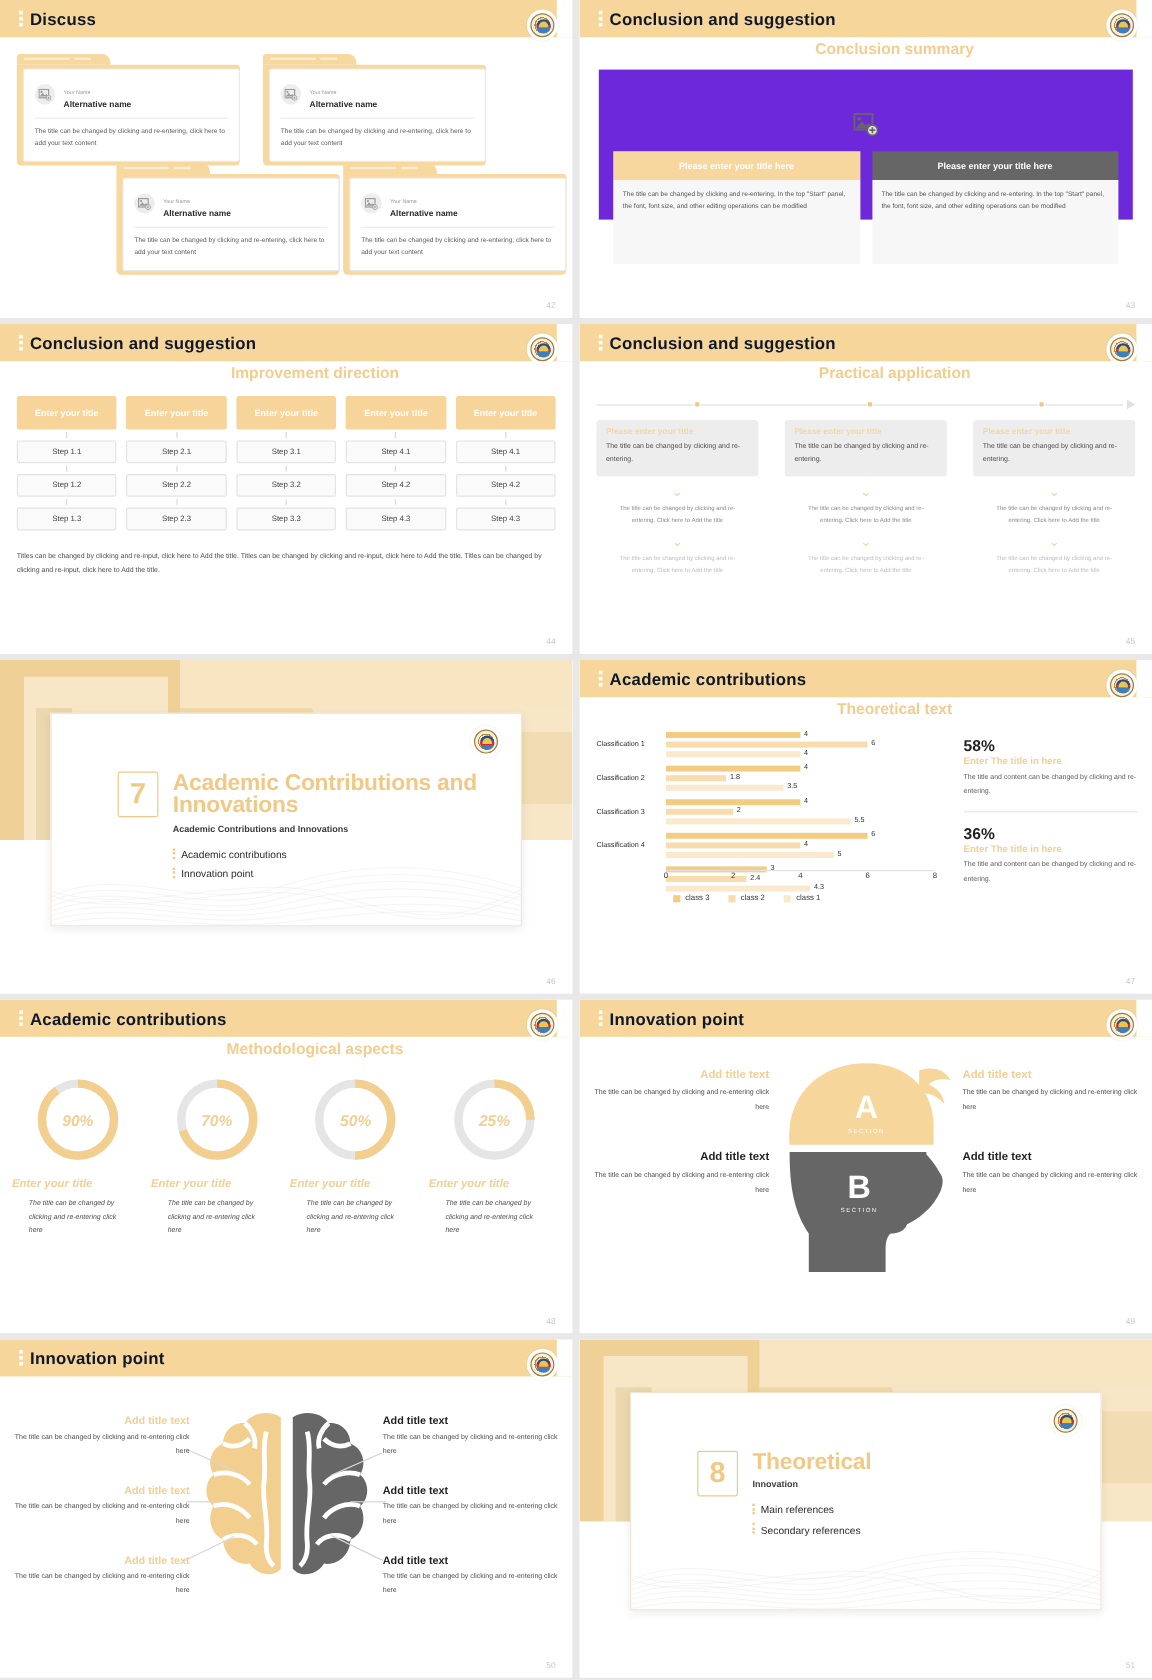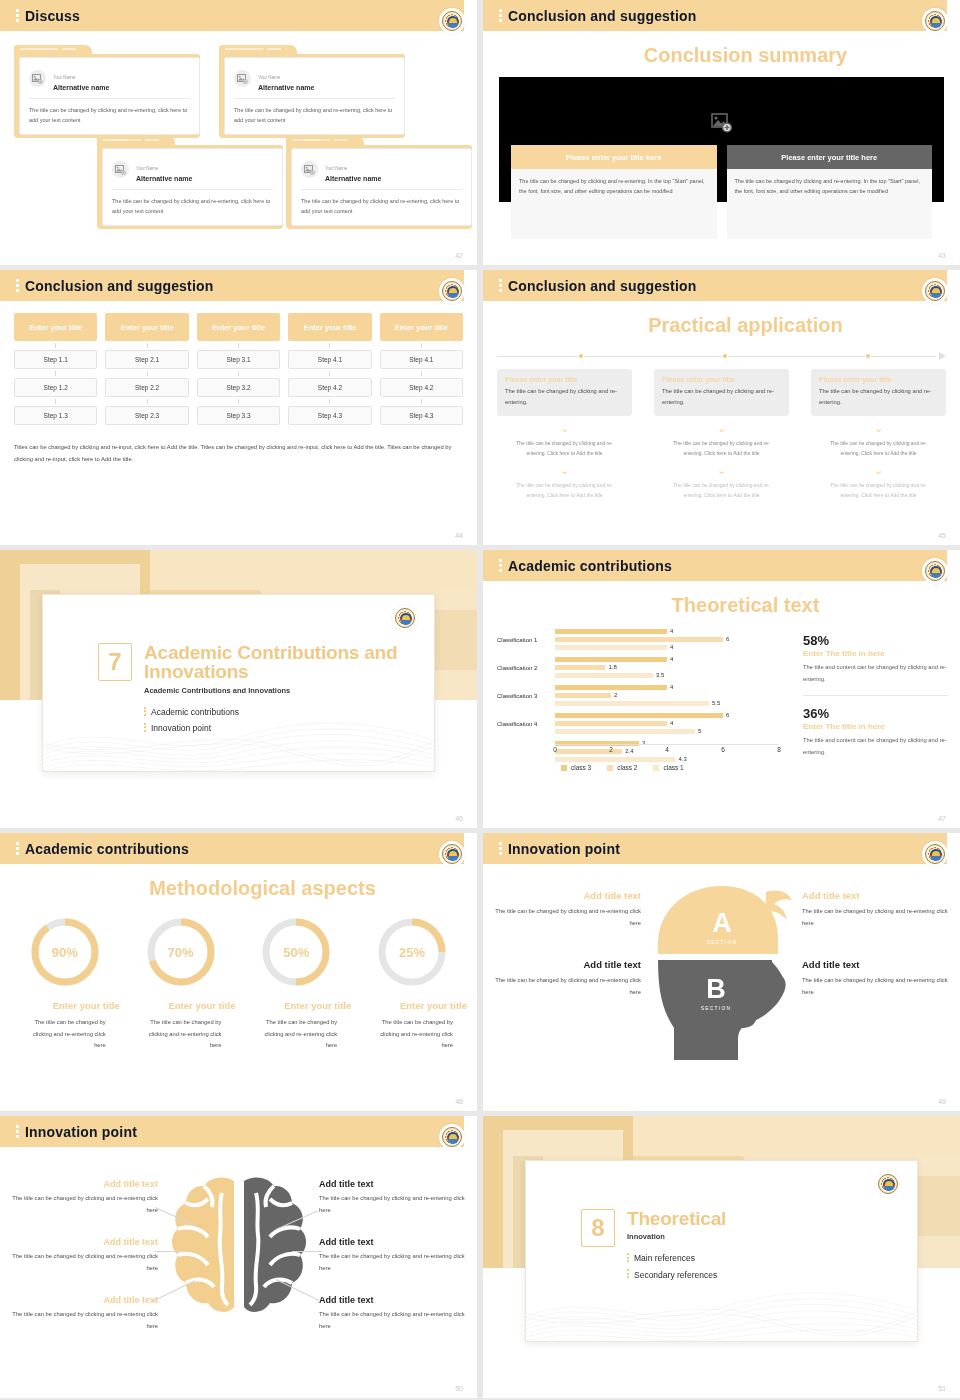--- a/index.html
+++ b/index.html
@@ -63,22 +63,22 @@
     content:""; position:absolute; left:6px; top:6px; width:8px; height:5px;
     border-radius:4px 4px 0 0; background:#e8c84a; z-index:2;
   }
   
   .pgnum {
     position:absolute; right:14px; bottom:6px;
     font-size:7px; color:#c8c8c8;
   }
   
   .sec-title {
-    text-align:center; color:#f3cd8e; font-size:20px; font-weight:bold;
-    margin-top:13px;
+    text-align:center; color:#f3cd8e; font-size:13px; font-weight:bold;
+    margin-top:2px;
     padding-left:48px;
   }
   
   .folders { position:relative; margin:14px 14px 0 14px; height:190px; }
   .folder { position:absolute; width:186px; }
   .folder .tab {
     width:78px; height:9px; background:#f7d89f;
     border-radius:3px 7px 0 0;
     position:relative;
   }
@@ -98,21 +98,21 @@
   .fc-top { display:flex; align-items:center; gap:7px; padding-bottom:6px; border-bottom:1px solid #ececec; }
   .fc-ic {
     width:17px; height:17px; border-radius:50%; background:#ededed;
     display:flex; align-items:center; justify-content:center; flex:0 0 17px;
   }
   .fc-ic svg { display:block; }
   .fc-name { font-size:4.5px; color:#9a9a9a; line-height:1.3; }
   .fc-alt { font-size:7px; font-weight:bold; color:#2b2b2b; line-height:1.3; }
   .fc-desc { font-size:5.5px; color:#5c5c5c; line-height:1.75; margin-top:7px; }
   
-  .cs-box { margin:10px 16px 0 16px; background:#000000; height:125px; position:relative; }
+  .cs-box { margin:10px 16px 0 16px; background:#6d28d9; height:125px; position:relative; }
   .cs-img {
     position:absolute; left:50%; top:36px; transform:translateX(-50%);
     width:22px; height:20px;
   }
   .cs-cols { position:absolute; left:12px; right:12px; top:68px; display:flex; gap:10px; }
   .cs-col { flex:1; }
   .cs-head { height:24px; display:flex; align-items:center; justify-content:center;
              font-size:7.5px; font-weight:bold; color:#fff; }
   .cs-head.y { background:#f7d79e; }
   .cs-head.g { background:#666666; }
@@ -196,21 +196,21 @@
   .legend { position:absolute; left:66px; bottom:-12px; display:flex; gap:16px; }
   .lg { display:flex; align-items:center; gap:4px; font-size:6.5px; color:#333; }
   .lg i { width:6px; height:6px; display:block; }
   .stats { flex:1; padding-top:6px; padding-left:6px; }
   .stat-pct { font-size:13px; font-weight:bold; color:#1f1f1f; }
   .stat-t { font-size:8px; font-weight:bold; color:#f3cf93; margin-top:1px; }
   .stat-d { font-size:5.8px; color:#5a5a5a; line-height:2; margin-top:4px; }
   .stat-div { height:1px; background:#e6e6e6; margin:10px 0 10px 0; }
   
   .dn-row { display:flex; margin:16px 10px 0 10px; gap:6px; }
-  .dn-col { flex:1; text-align:right; }
+  .dn-col { flex:1; text-align:left;font-style:italic; }
   .dn-ring { width:72px; height:72px; margin:0 auto; position:relative; }
   .dn-ring svg { display:block; transform:rotate(-90deg); }
   .dn-val {
     position:absolute; inset:0; display:flex; align-items:center; justify-content:center;
     font-size:13px; font-weight:bold; color:#f2cf93;
   }
   .dn-t { color:#f2cf93; font-size:9.5px; font-weight:bold; margin-top:12px; }
   .dn-d { font-size:5.8px; color:#4e4e4e; line-height:2; margin-top:6px; padding:0 14px; }
   
   .head-wrap { position:relative; height:190px; margin-top:6px; }
@@ -412,20 +412,21 @@
           <span></span>
           <span></span>
         </span>
       <span class="hdr-title">Conclusion and suggestion</span>
       <span class="hdr-tail"></span>
     </div>
     <div class="badge">
         <div class="ring"></div>
       </div>
 
+    <div class="sec-title">Improvement direction</div>
     <div class="imp-wrap">
       <div class="imp-cols">
         <div class="imp-col">
           <div class="imp-head">Enter your title</div>
           <div class="imp-conn"></div>
             <div class="imp-step">Step 1.1</div>
           <div class="imp-conn"></div>
             <div class="imp-step">Step 1.2</div>
           <div class="imp-conn"></div>
             <div class="imp-step">Step 1.3</div>

